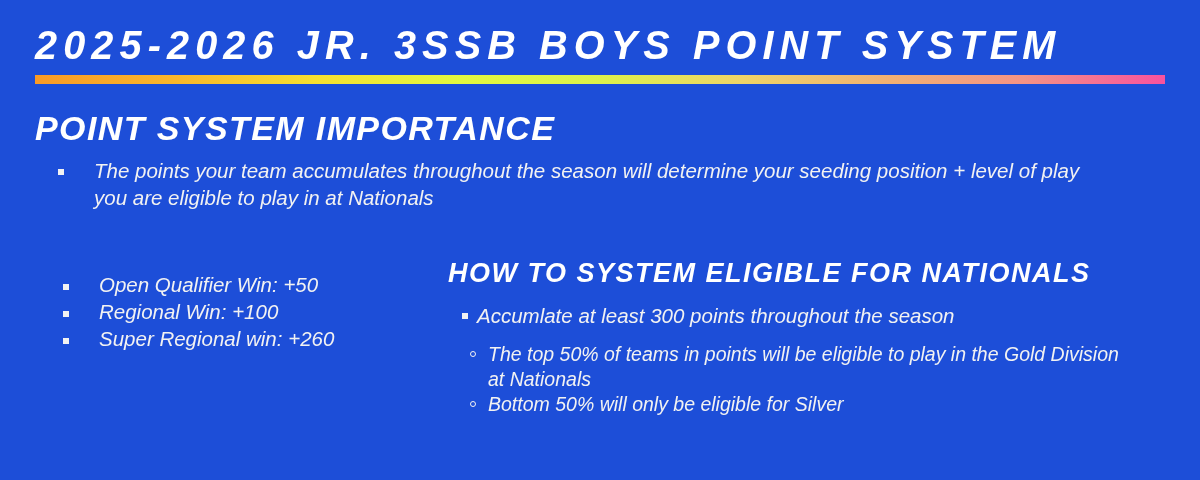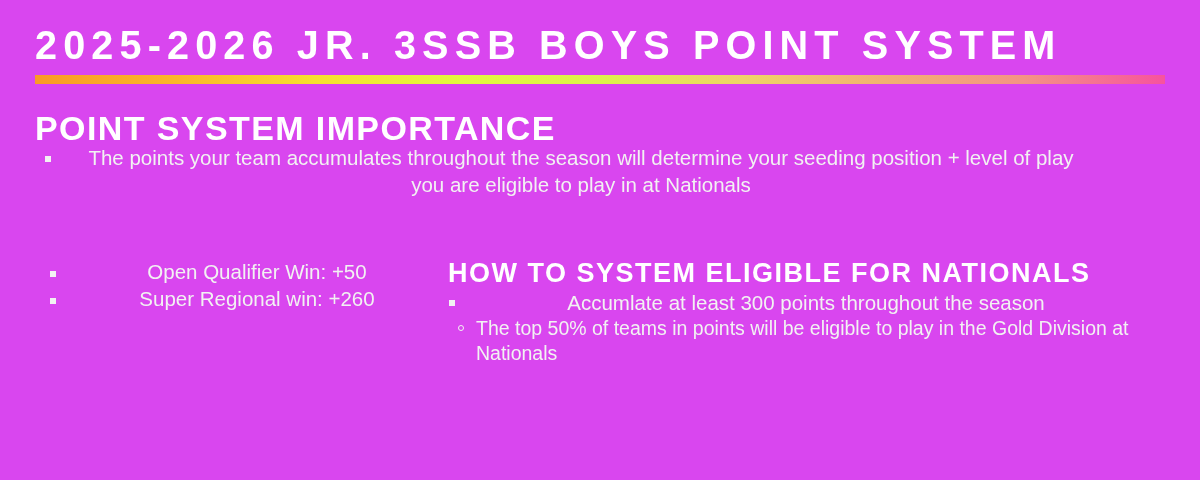--- a/index.html
+++ b/index.html
@@ -12,21 +12,22 @@
     height: 480px;
     overflow: hidden;
     font-family: "Liberation Sans Narrow", "Liberation Sans", sans-serif;
     color: #f2f2f2;
     position: relative;
   }
 
   .slide {
     position: absolute;
     inset: 0;
-    background: #d946ef;
+    background: #1d4ed8;
+    font-style: italic;
   }
 
   
   .title-block {
     position: absolute;
     left: 35px;
     top: 22px;
     width: 1130px;
   }
   .main-title {
@@ -73,23 +74,22 @@
     font-weight: 700;
     font-size: 34px;
     line-height: 32px;
     letter-spacing: 1.4px;
     color: #ffffff;
     white-space: nowrap;
   }
 
   ul.bullets {
     list-style: none;
-    margin: 0;
+    margin: 13px;
     padding: 0;
-    text-align: center;
   }
   ul.bullets li {
     position: relative;
     font-size: 20.5px;
     line-height: 27px;
     color: #f2f2f2;
     font-weight: 400;
   }
   .marker-square {
     position: absolute;
@@ -153,21 +153,21 @@
   .eligible-list { margin-top: 18px; }
   .eligible-list > li {
     padding-left: 16px;
     font-size: 20px;
     line-height: 27px;
   }
   .eligible-list > li > .marker-square { left: 1px; top: 11px; }
 
   ul.sublist {
     list-style: none;
-    margin: 0;
+    margin: 12px;
     padding: 0;
   }
   ul.sublist li {
     position: relative;
     padding-left: 19px;
     margin-left: 9px;
     font-size: 19.5px;
     line-height: 25px;
   }
   ul.sublist li .marker-circle { left: 1px; top: 9px; }
@@ -193,20 +193,24 @@
   </div>
 
   <div class="col-left">
     <ul class="bullets earn-list">
       <li>
         <span class="marker-square"></span>
         <span>Open Qualifier Win: +50</span>
       </li>
       <li>
         <span class="marker-square"></span>
+        <span>Regional Win: +100</span>
+      </li>
+      <li>
+        <span class="marker-square"></span>
         <span>Super Regional win: +260</span>
       </li>
     </ul>
   </div>
 
   <div class="col-right">
     <div class="heading-2">HOW TO SYSTEM ELIGIBLE FOR NATIONALS</div>
     <ul class="bullets eligible-list">
       <li>
         <span class="marker-square"></span>
@@ -214,16 +218,20 @@
       <li>
         <span class="marker-square"></span>
         <span>Accumlate at least 300 points throughout the season</span>
       </li>
     </ul>
     <ul class="sublist">
       <li>
         <span class="marker-circle"></span>
         <span>The top 50% of teams in points will be eligible to play in the Gold Division at Nationals</span>
       </li>
+      <li>
+        <span class="marker-circle"></span>
+        <span>Bottom 50% will only be eligible for Silver</span>
+      </li>
     </ul>
   </div>
 
 </div>
 
 </body></html>

